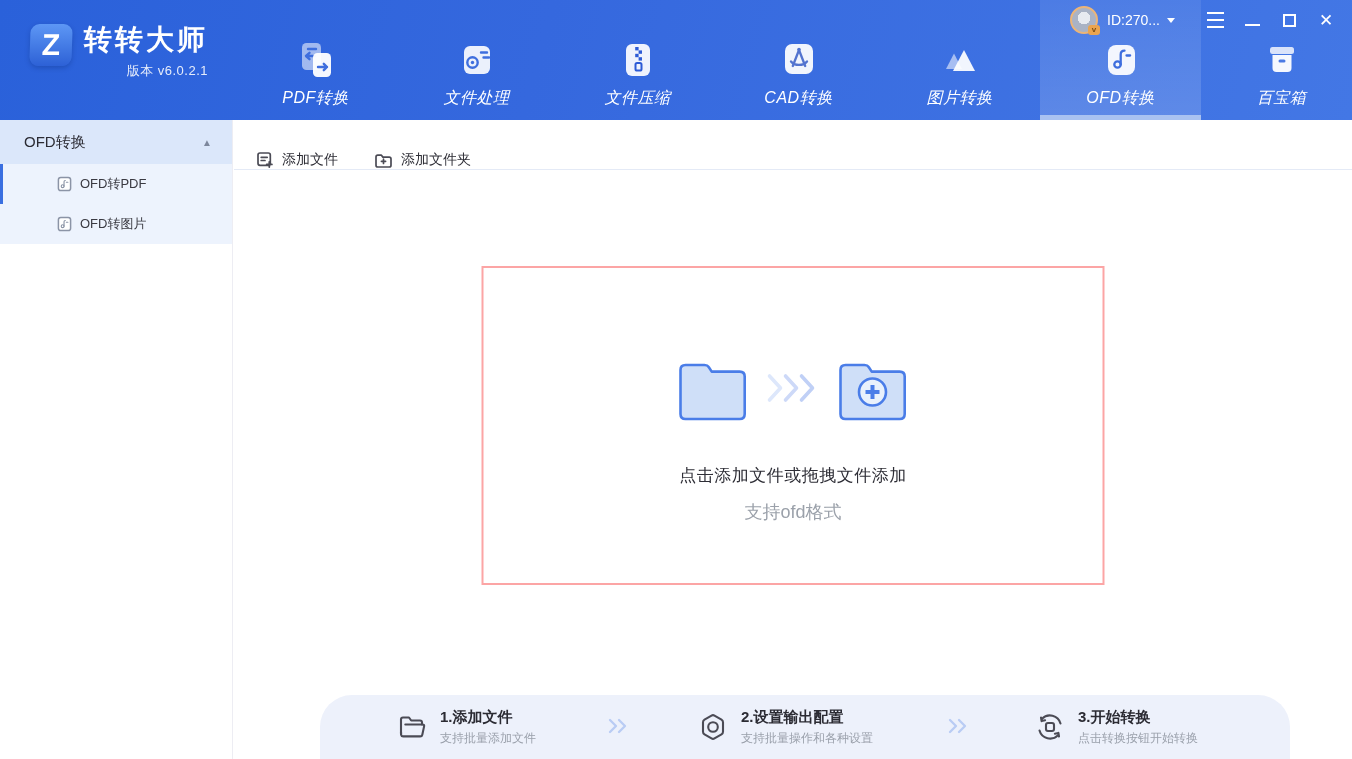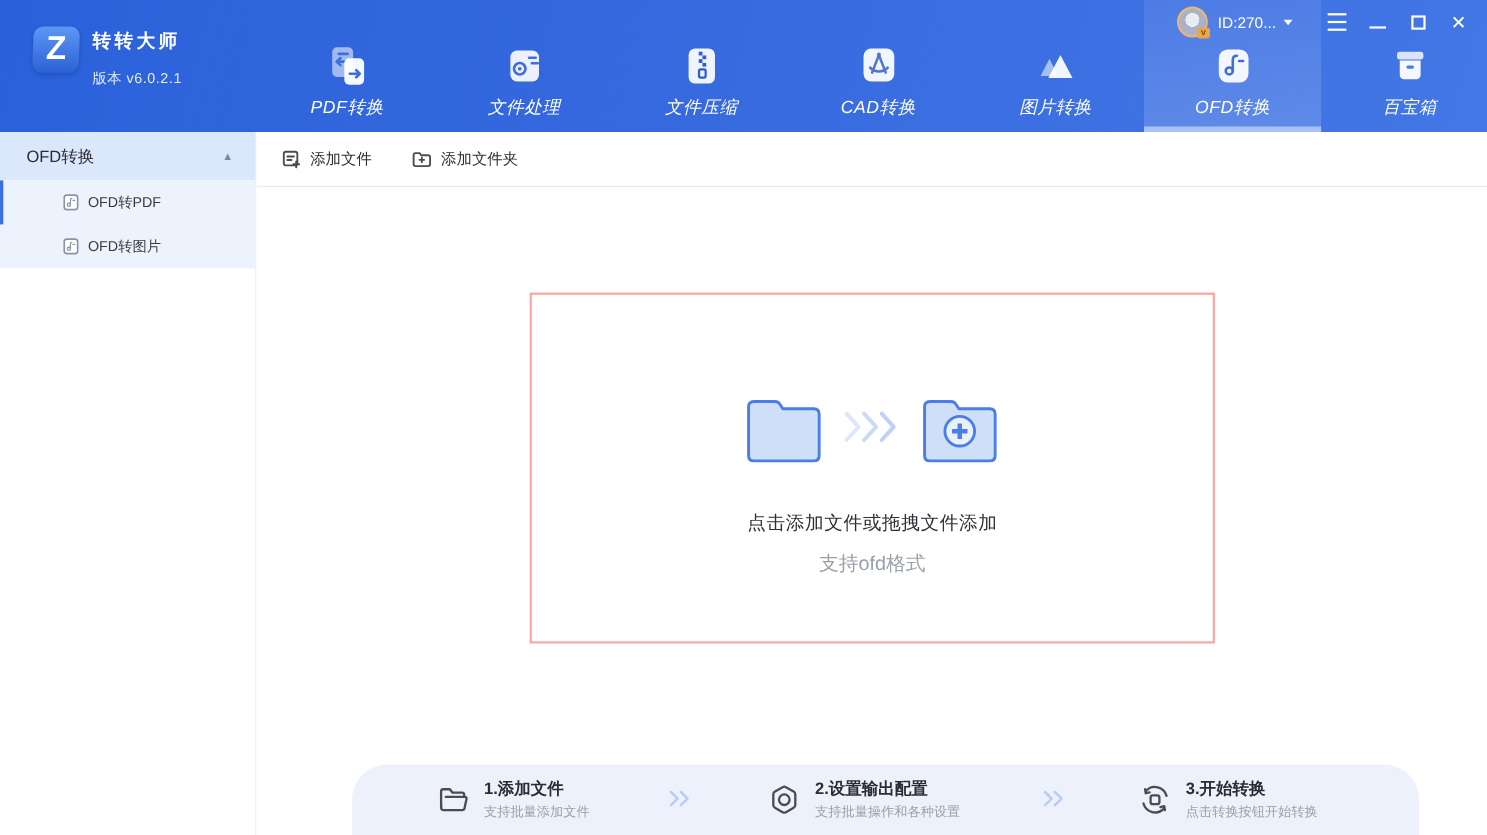--- a/index.html
+++ b/index.html
@@ -10,21 +10,21 @@
   
   .app-header { position:absolute; left:0; top:0; width:1352px; height:120px;
     background:linear-gradient(105deg,#2a61da 0%, #3568de 40%, #4377e5 100%); }
   .logo-block { position:absolute; left:30px; top:24px; display:flex; align-items:flex-start; }
   .logo-mark { width:42px; height:42px; border-radius:9px;
     background:linear-gradient(180deg,#5d97f5,#2d61d6);
     box-shadow:0 2px 5px rgba(0,30,90,.25);
     display:flex; align-items:center; justify-content:center;
     color:#fff; font-size:30px; font-weight:bold; transform:skewX(-2deg); }
   .title-col { display:flex; flex-direction:column; margin-left:12px; }
-  .app-title { color:#fff; font-size:17px; font-weight:bold; letter-spacing:3px; line-height:32px;font-family:Liberation Mono, monospace; }
+  .app-title { color:#fff; font-size:28px; font-weight:bold; letter-spacing:3px; line-height:32px; }
   .app-version { color:rgba(255,255,255,.88); font-size:13px; margin-top:6px; align-self:flex-end; letter-spacing:.5px; }
 
   
   .nav { position:absolute; left:235px; top:0; height:120px; display:flex; }
   .nav-tab { width:161px; height:120px; display:flex; flex-direction:column; align-items:center;
     padding-top:39px; color:#fff; cursor:pointer; position:relative; }
   .nav-tab .nicon { height:42px; display:flex; align-items:center; justify-content:center; }
   .nav-tab .nlabel { margin-top:7px; font-size:16px; letter-spacing:.5px;font-style:italic; }
   .nav-tab.active { background:linear-gradient(180deg, rgba(255,255,255,.08), rgba(255,255,255,.16)); }
   .nav-tab.active::after { content:""; position:absolute; left:0; right:0; bottom:0; height:5px; background:#a9c2f1; }
@@ -54,21 +54,21 @@
     padding:0 20px 0 24px; font-size:15px; color:#2b2b33; cursor:pointer; }
   .side-caret { margin-left:auto; color:#7d879c; font-size:10px; }
   .side-items { background:#edf3fd; }
   .side-item { height:40px; display:flex; align-items:center; padding-left:57px;
     font-size:13px; color:#3a3a42; cursor:pointer; position:relative; }
   .side-item.active::before { content:""; position:absolute; left:0; top:0; bottom:0; width:3px; background:#3a6fe0; }
   .side-item svg { margin-right:8px; flex:none; }
 
   
   .main { position:absolute; left:234px; top:120px; right:0; bottom:0; background:#fff; }
-  .toolbar { height:50px; display:flex; align-items:center; padding-left:22px; gap:36px;
+  .toolbar { height:50px; display:flex; align-items:flex-end; padding-left:22px; gap:36px;
     border-bottom:1px solid #e4eaf6; }
   .tool-btn { display:flex; align-items:center; gap:8px; font-size:14px; color:#2e2e36; cursor:pointer; }
 
   .content { position:relative; height:calc(100% - 50px); }
   .dropzone { position:absolute; left:50%; transform:translateX(-50%); top:96px;
     width:623px; height:319px; background:#fff; border:2px solid #fca5a5;
     display:flex; flex-direction:column; align-items:center; cursor:pointer; }
   .dz-illustration { margin-top:86px; display:flex; align-items:center; gap:13px; }
   .dz-title { margin-top:42px; font-size:17px; color:#2e2e36; letter-spacing:.5px; }
   .dz-sub { margin-top:13px; font-size:18px; color:#9ba1aa; }

